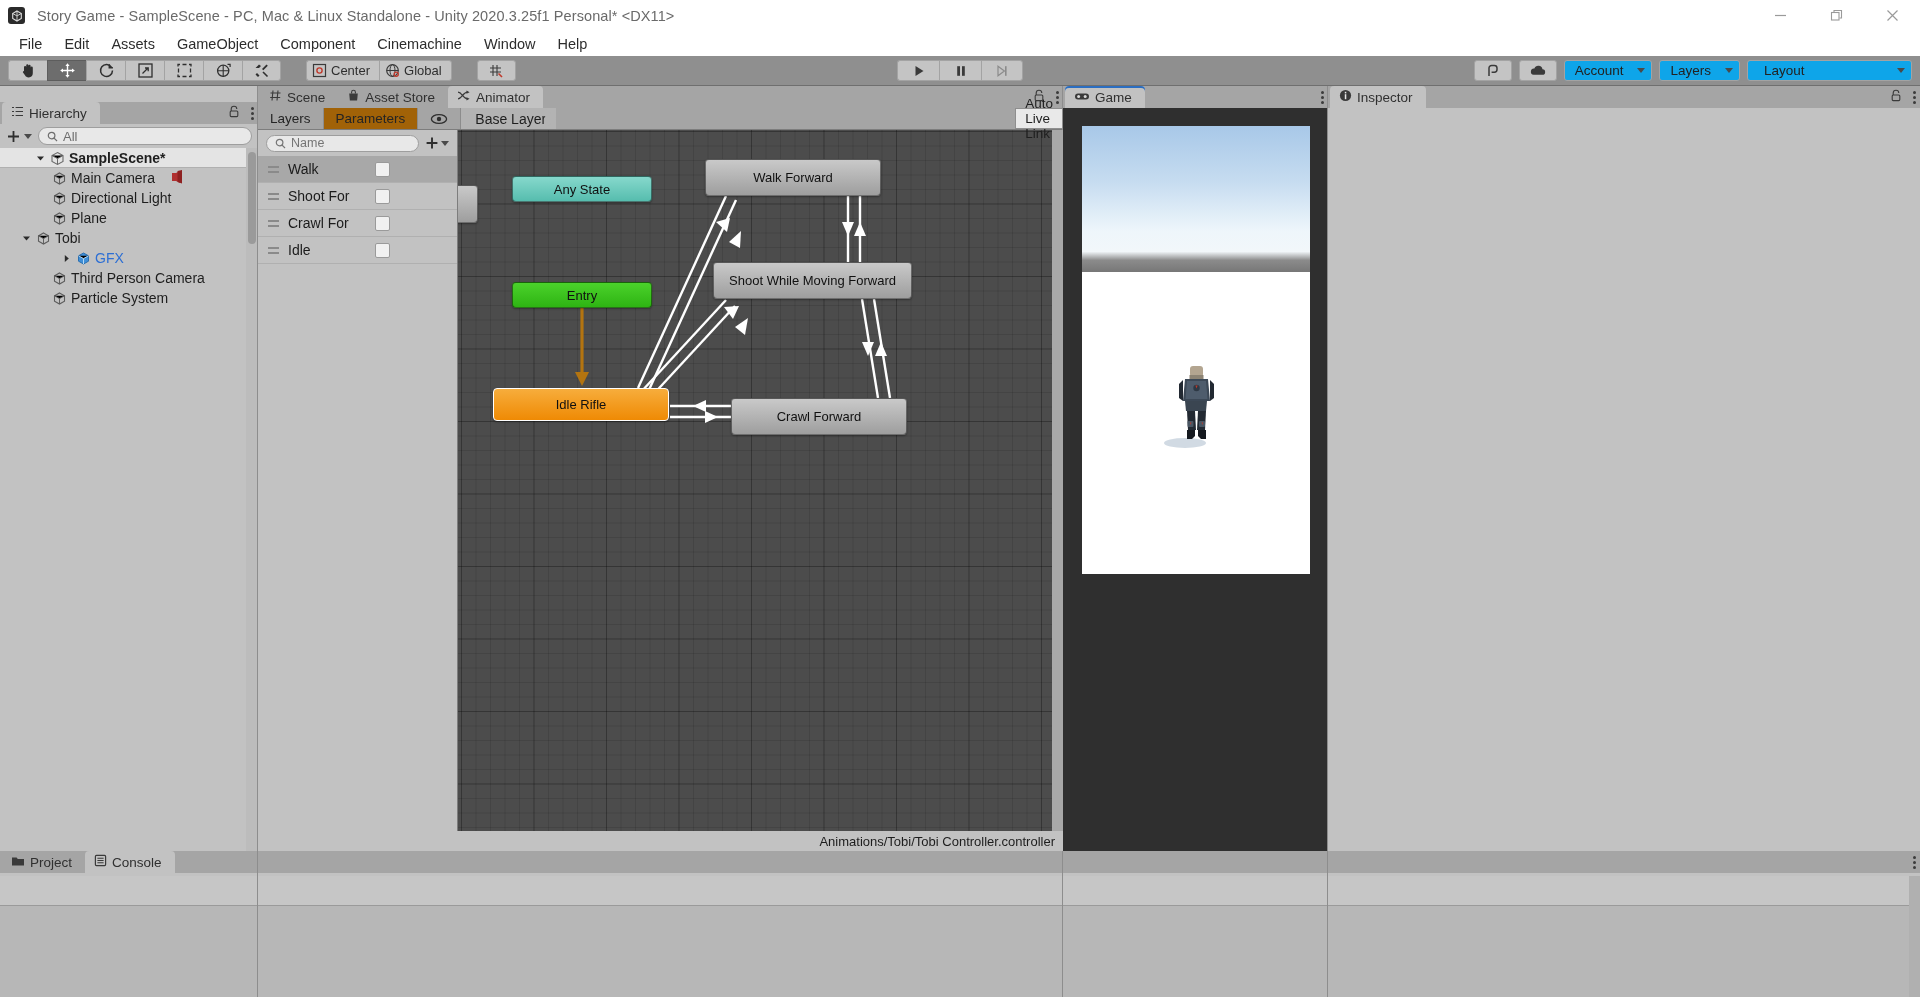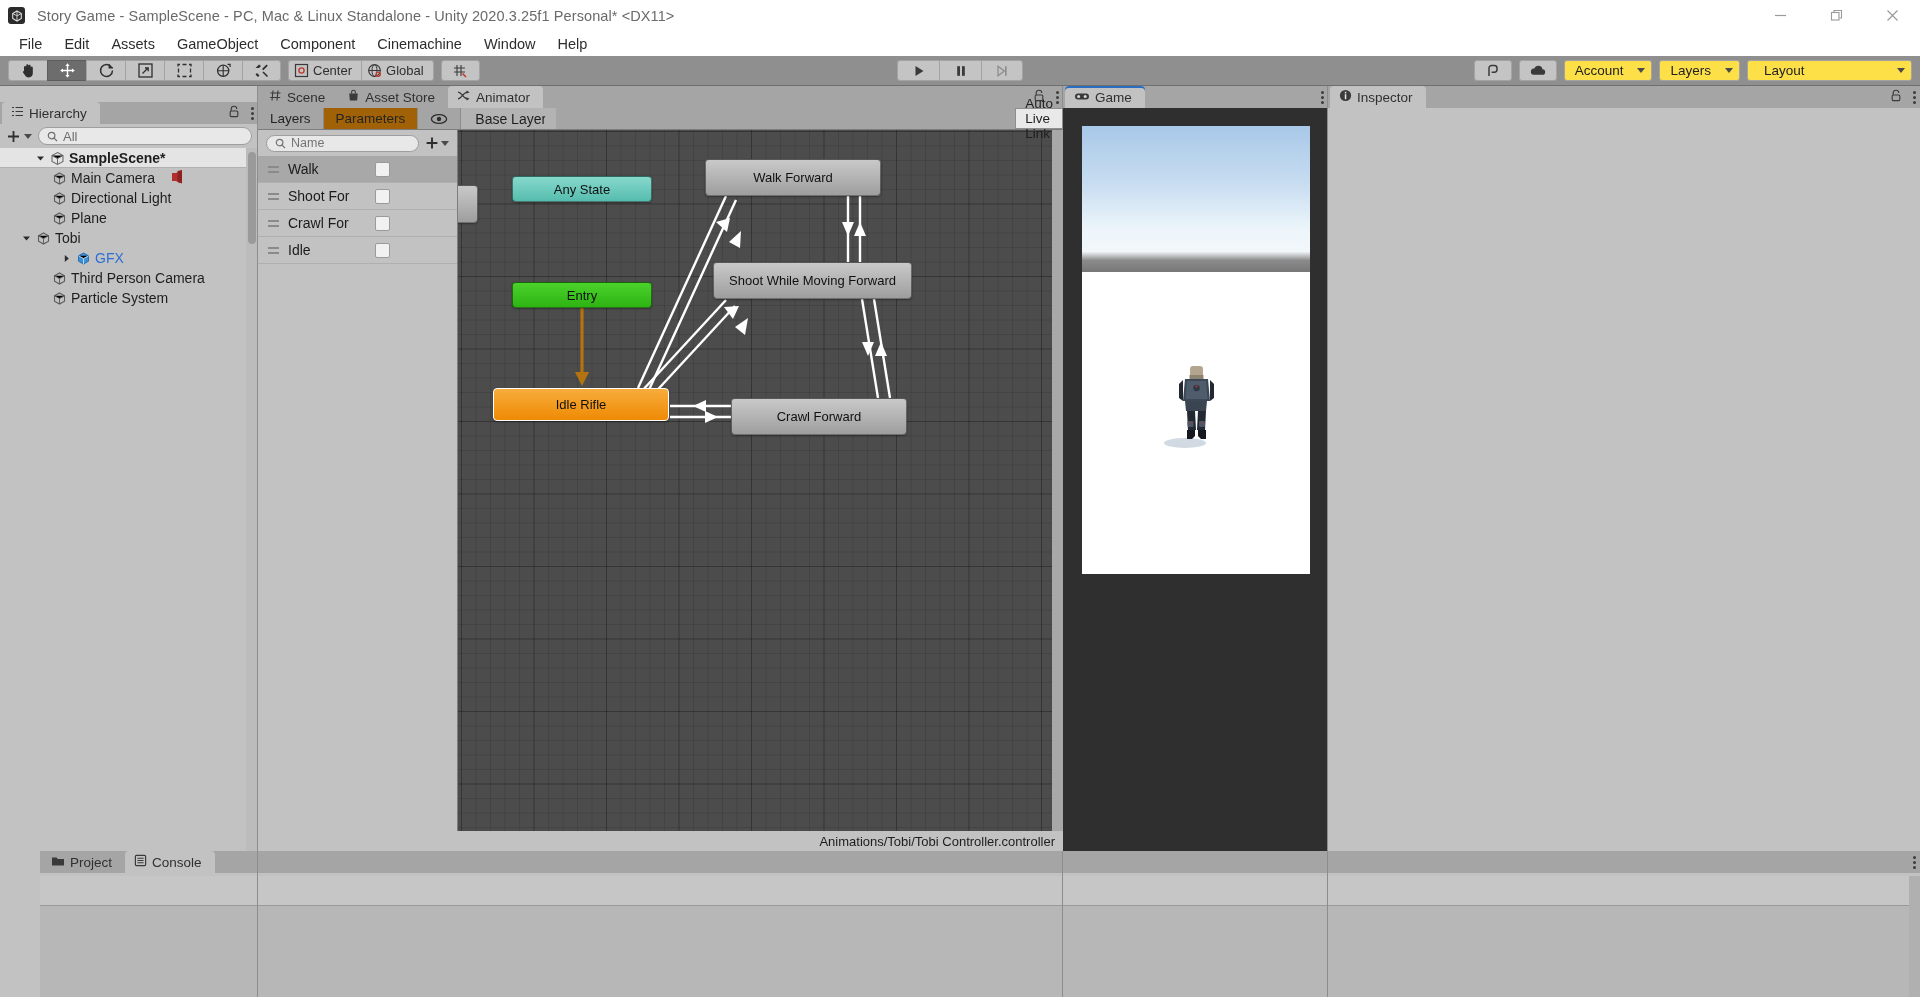--- a/index.html
+++ b/index.html
@@ -38,38 +38,38 @@
     padding-left: 8px; font-size: 14.5px; color: #2d2d2d;
   }
   .menu-item { padding: 2px 11px; white-space: nowrap; }
 
   
   .toolbar {
     height: 30px; background: #8f8f8f; display: flex; align-items: center;
     padding: 0 8px; gap: 0; position: relative;
     border-bottom: 1px solid #6f6f6f;
   }
-  .tgroup { display: flex; align-items: center; margin-right: 7px; }
+  .tgroup { display: flex; align-items: center; margin-right: 25px; }
   .tbtn {
     height: 21px; min-width: 39px; background: #c4c4c4;
     border: 1px solid #a3a3a3; border-right-width: 0;
     display: flex; align-items: center; justify-content: center;
     color: #2f2f2f; font-size: 13px; padding: 0 4px;
   }
   .tbtn:first-child { border-radius: 3px 0 0 3px; }
   .tbtn:last-child { border-radius: 0 3px 3px 0; border-right-width: 1px; }
   .tbtn.only { border-radius: 3px; border-right-width: 1px; }
   .tbtn.active { background: #6d6d6d; border-color: #5d5d5d; color: #fff; }
   .tbtn.wide { padding: 0 9px 0 5px; gap: 4px; min-width: 0; }
   .tbtn svg { display: block; }
   .play-group { position: absolute; left: 50%; transform: translateX(-50%); display: flex; }
   .play-group .tbtn { min-width: 42px; background: #c4c4c4; }
   .right-group { position: absolute; right: 8px; display: flex; align-items: center; gap: 7px; }
   .ddbtn {
-    height: 21px; background: #fde047; border: 1px solid #a3a3a3; border-radius: 3px;
+    height: 21px; background: #0ea5e9; border: 1px solid #a3a3a3; border-radius: 3px;
     display: flex; align-items: center; padding: 0 6px 0 10px; gap: 14px;
     font-size: 13.5px; color: #222;
   }
   .ddbtn.layoutw { padding-right: 6px; padding-left: 16px; }
   .caret { width: 0; height: 0; border-left: 4.5px solid transparent;
            border-right: 4.5px solid transparent; border-top: 5px solid #4a4a4a; }
   .iconbtn {
     width: 38px; height: 21px; background: #c4c4c4; border: 1px solid #a3a3a3;
     border-radius: 3px; display: flex; align-items: center; justify-content: center;
   }
@@ -223,21 +223,21 @@
   .livelink {
     height: 21px; background: #e9e9e9; border: 1px solid #8e8e8e;
     display:flex; align-items:center; padding: 0 9px; font-size: 13.5px; color: #1f1f1f;
   }
 
   
   #inspector { left: 1328px; top: 0; right: 0; bottom: 146px; background: #c2c2c2; }
   .inspector-body { position:absolute; left:0; top:22px; right:0; bottom:0; background:#c2c2c2; }
 
   
-  #console { left: 0; right: 0; bottom: 0; height: 146px; background: #c2c2c2; margin-left: 40px; }
+  #console { left: 0; right: 0; bottom: 0; height: 146px; background: #c2c2c2; }
   .console-toolbar {
     height: 25px; background: #c2c2c2; display:flex; align-items:center;
     gap: 0; padding: 0 4px; border-bottom: 1px solid #9d9d9d;
   }
   .cbtn {
     height: 19px; display:flex; align-items:center; padding: 0 9px; font-size:13.5px;
     color:#1f1f1f; background:#c6c6c6; border:1px solid #a2a2a2; border-right-width:0;
     gap: 7px; white-space:nowrap;
   }
   .cbtn.first { border-radius: 3px 0 0 3px; }

